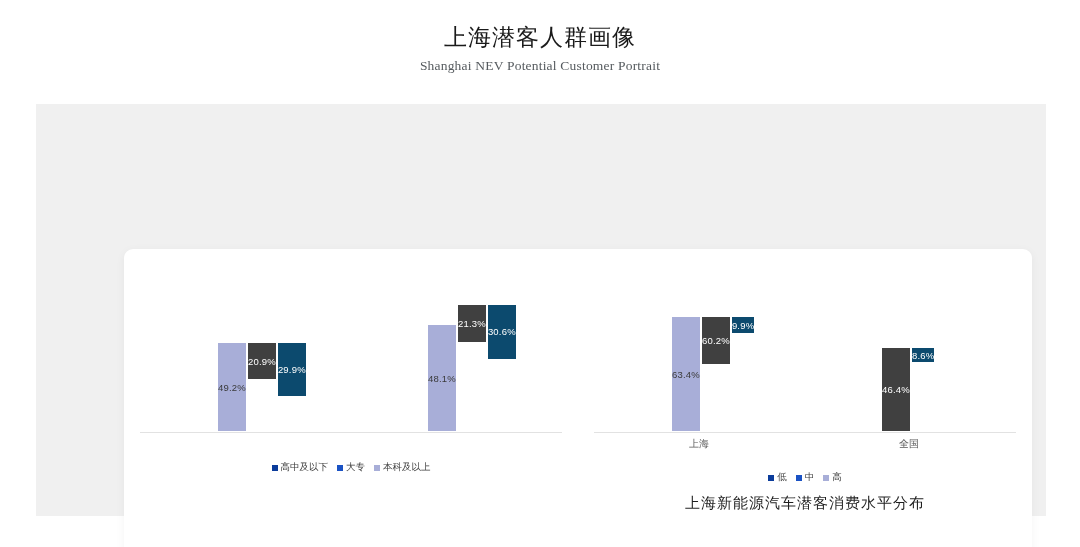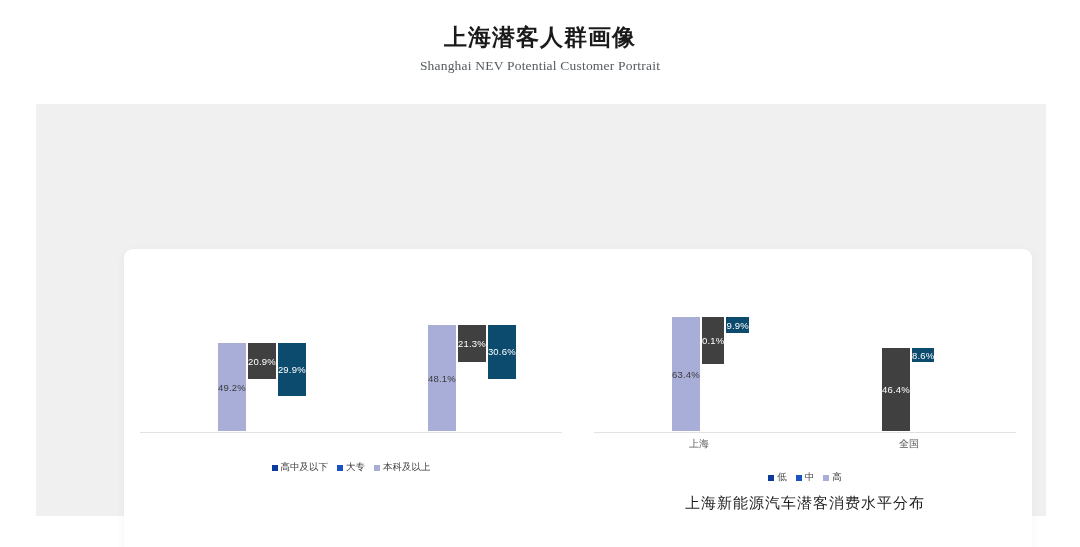--- a/index.html
+++ b/index.html
@@ -22,21 +22,21 @@
   
   .header {
     position: absolute;
     left: 0;
     top: 22px;
     width: 1080px;
     text-align: center;
   }
   .main-title {
     font-size: 23px;
-    font-weight: bold;
+    font-weight: normal;
     color: #1a1a1a;
     letter-spacing: 1px;
     line-height: 30px;
   }
   .sub-title {
     font-size: 13.5px;
     color: #555a5e;
     line-height: 20px;
     margin-top: 4px;
     letter-spacing: 0.2px;
@@ -198,21 +198,21 @@
 
         <div class="chart-block left">
           <div class="plot-area">
             <div class="axis-line"></div>
             <div class="bar b1">
               <div class="seg high" style="height: 89.6818px;">49.2%</div>
               <div class="seg mid" style="height: 38.0965px;">20.9%</div>
               <div class="seg low" style="height: 54.5017px;">29.9%</div>
             </div>
             <div class="bar b2">
-              <div class="seg high" style="height: 108px;">48.1%</div>
+              <div class="seg high" style="height: 108px; margin-top: 20px;">48.1%</div>
               <div class="seg mid" style="height: 38.8256px;">21.3%</div>
               <div class="seg low" style="height: 55.7777px;">30.6%</div>
             </div>
           </div>
 
           <div class="legend">
             <span class="legend-item">
               <span class="legend-swatch sw-low"></span>
               <span>高中及以下</span>
             </span>
@@ -226,21 +226,21 @@
             </span>
           </div>
 
         </div>
 
         <div class="chart-block right">
           <div class="plot-area">
             <div class="axis-line"></div>
             <div class="bar b1">
               <div class="seg high" style="height: 115.566px;">63.4%</div>
-              <div class="seg mid" style="height: 48.851px;">0.1%</div>
+              <div class="seg mid" style="height: 48.851px;">60.2%</div>
               <div class="seg low" style="height: 18.0457px;">9.9%</div>
             </div>
             <div class="bar b2">
               <div class="seg mid" style="height: 84.5779px;">46.4%</div>
               <div class="seg low" style="height: 15.6761px;">8.6%</div>
             </div>
           </div>
 
           <div class="cat-labels">
             <div class="cat-label c1">上海</div>

